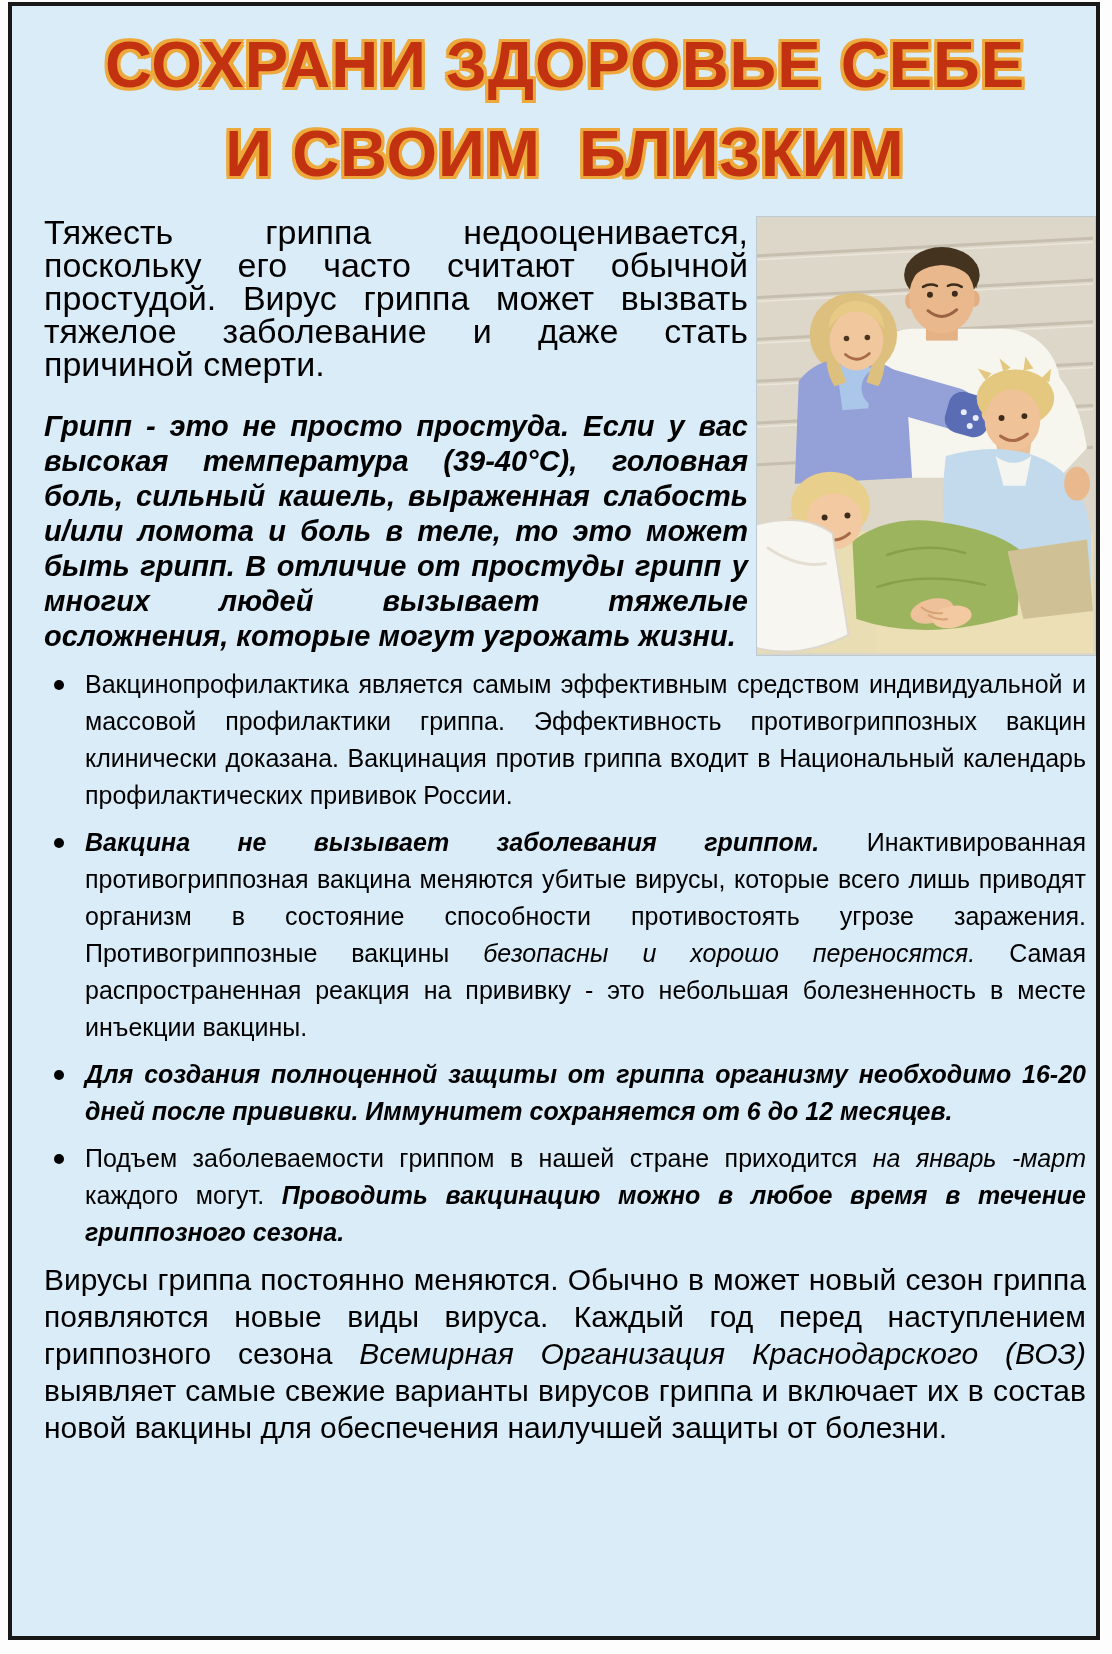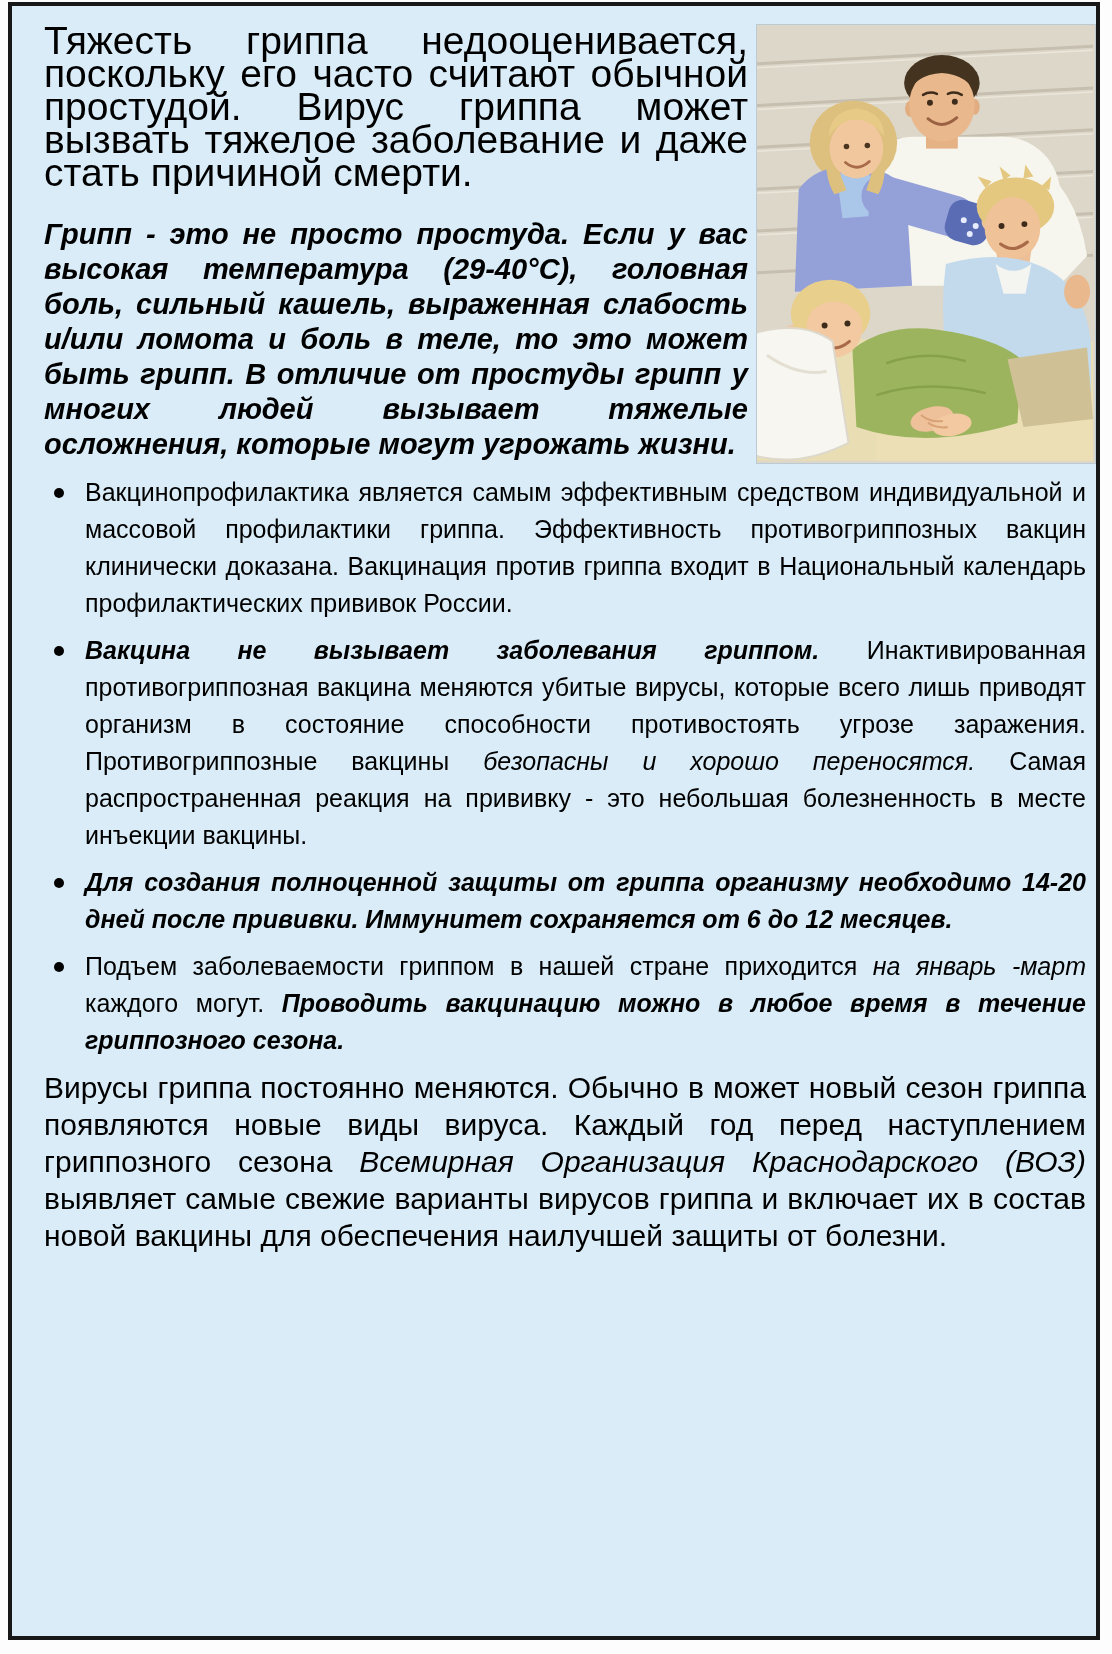--- a/index.html
+++ b/index.html
@@ -17,21 +17,21 @@
     font-size:65px; line-height:1.37; letter-spacing:1px; color:#c23210;
     text-shadow:
       -3px -3px 0 #eda93c, 3px -3px 0 #eda93c,
       -3px  3px 0 #eda93c, 3px  3px 0 #eda93c,
       -3px  0   0 #eda93c, 3px  0   0 #eda93c,
        0   -3px 0 #eda93c, 0    3px 0 #eda93c;
   }
   .title-line { display:block; white-space:pre; }
   .top-row { display:flex; margin-top:10px; }
   .top-text { width:704px; flex:0 0 auto; }
-  .intro { margin:8px 0 0; font-size:39px; line-height:33px; text-align:justify; }
+  .intro { margin:8px 0 0; font-size:34px; line-height:33px; text-align:justify; }
   .warning { margin:28px 0 0; font-size:29px; line-height:35px;
     font-weight:bold; font-style:italic; text-align:justify; }
   .photo-wrap { flex:0 0 auto; margin-left:8px; margin-top:8px;
     width:338px; height:438px; border:1px solid #bccad4; background:#ddd7ca; }
   .bullets { list-style:none; margin:10px 0 0; padding:0; }
   .bullets li { position:relative; padding-left:41px; margin:0 0 10px;
     font-size:25px; line-height:37px; text-align:justify; }
   .dot { position:absolute; left:10px; top:14px; width:10px; height:10px;
     border-radius:50%; background:#000; }
   .bi { font-weight:bold; font-style:italic;margin-top:8px; }
@@ -39,25 +39,29 @@
   .closing { margin:6px 0 0; font-size:30px; line-height:37px; text-align:justify; }
   .footer { margin-top:26px; text-align:center;
     font-family:"Liberation Serif", serif; font-size:24px; line-height:33px; }
 </style>
 </head>
 <body>
 
 <div class="page">
   <div class="frame">
 
+    <h1 class="title">
+      <span class="title-line">СОХРАНИ ЗДОРОВЬЕ СЕБЕ</span>
+      <span class="title-line">И СВОИМ  БЛИЗКИМ</span>
+    </h1>
 
     <div class="top-row">
       <div class="top-text">
         <p class="intro">Тяжесть гриппа недооценивается, поскольку его часто считают обычной простудой. Вирус гриппа может вызвать тяжелое заболевание и даже стать причиной смерти.</p>
-        <p class="warning">Грипп - это не просто простуда. Если у вас высокая температура (29-40°С), головная боль, сильный кашель, выраженная слабость и/или ломота и боль в теле, то это может быть грипп. В отличие от простуды грипп у многих людей вызывает тяжелые осложнения, которые могут угрожать жизни.</p>
+        <p class="warning">Грипп - это не просто простуда. Если у вас высокая температура (39-40°С), головная боль, сильный кашель, выраженная слабость и/или ломота и боль в теле, то это может быть грипп. В отличие от простуды грипп у многих людей вызывает тяжелые осложнения, которые могут угрожать жизни.</p>
       </div>
 
       <div class="photo-wrap" title="Семья — родители и двое детей на диване">
         <svg viewBox="0 0 338 438" width="336" height="436" aria-hidden="true">
 
           <rect x="0" y="0" width="338" height="438" fill="#ddd7ca"></rect>
           <g transform="rotate(-3 169 150)" stroke="#c6beae" stroke-width="3">
             <line x1="-20" y1="30" x2="360" y2="30"></line>
             <line x1="-20" y1="72" x2="360" y2="72"></line>
             <line x1="-20" y1="114" x2="360" y2="114"></line>
@@ -149,21 +153,21 @@
       </li>
       <li>
         <span class="dot"></span>
         <span class="bi">Вакцина не вызывает заболевания гриппом.</span>
         <span> Инактивированная противогриппозная вакцина меняются убитые вирусы, которые всего лишь приводят организм в состояние способности противостоять угрозе заражения. Противогриппозные вакцины </span>
         <span class="i">безопасны и хорошо переносятся.</span>
         <span> Самая распространенная реакция на прививку - это небольшая болезненность в месте инъекции вакцины.</span>
       </li>
       <li>
         <span class="dot"></span>
-        <span class="bi">Для создания полноценной защиты от гриппа организму необходимо 14-20 дней после прививки. Иммунитет сохраняется от 6 до 12 месяцев.</span>
+        <span class="bi">Для создания полноценной защиты от гриппа организму необходимо 16-20 дней после прививки. Иммунитет сохраняется от 6 до 12 месяцев.</span>
       </li>
       <li>
         <span class="dot"></span>
         <span>Подъем заболеваемости гриппом в нашей стране приходится </span>
         <span class="i">на январь -март</span>
         <span> каждого могут. </span>
         <span class="bi">Проводить вакцинацию можно в любое время в течение гриппозного сезона.</span>
       </li>
     </ul>
 

